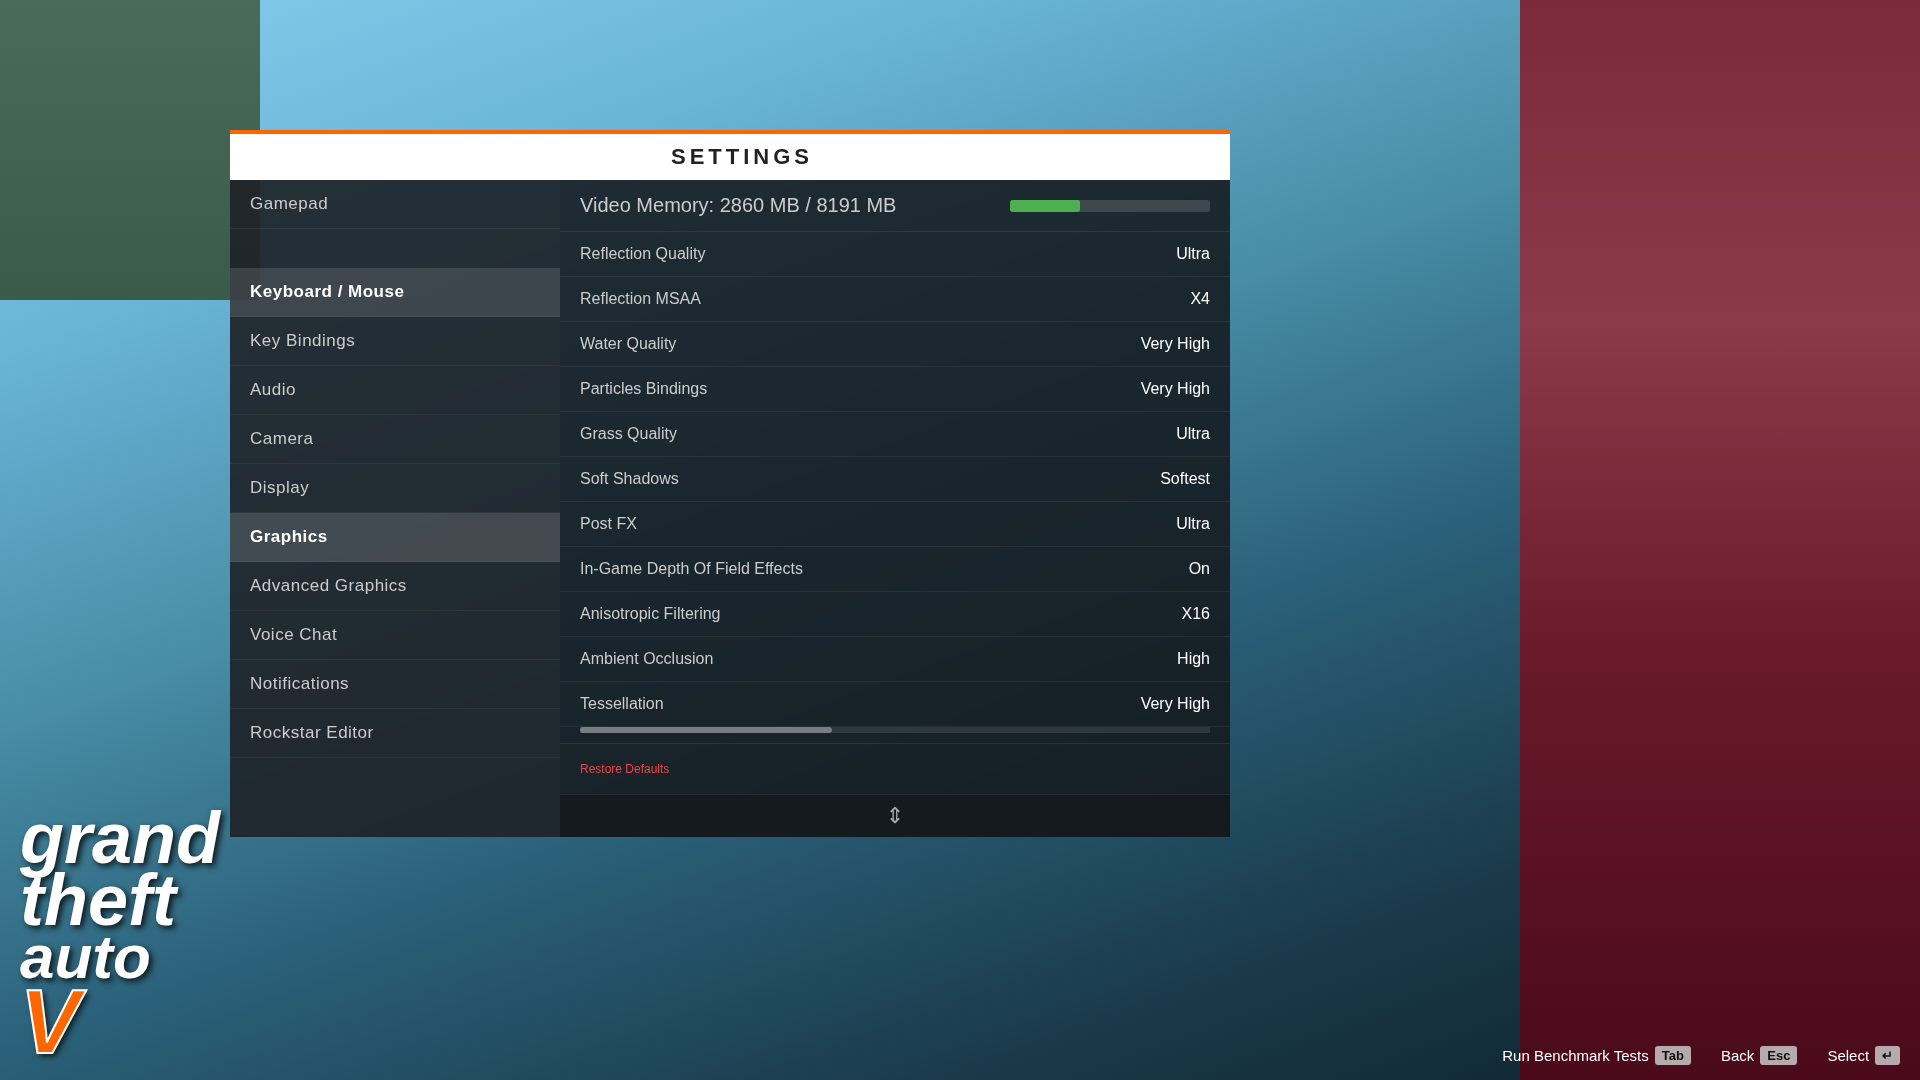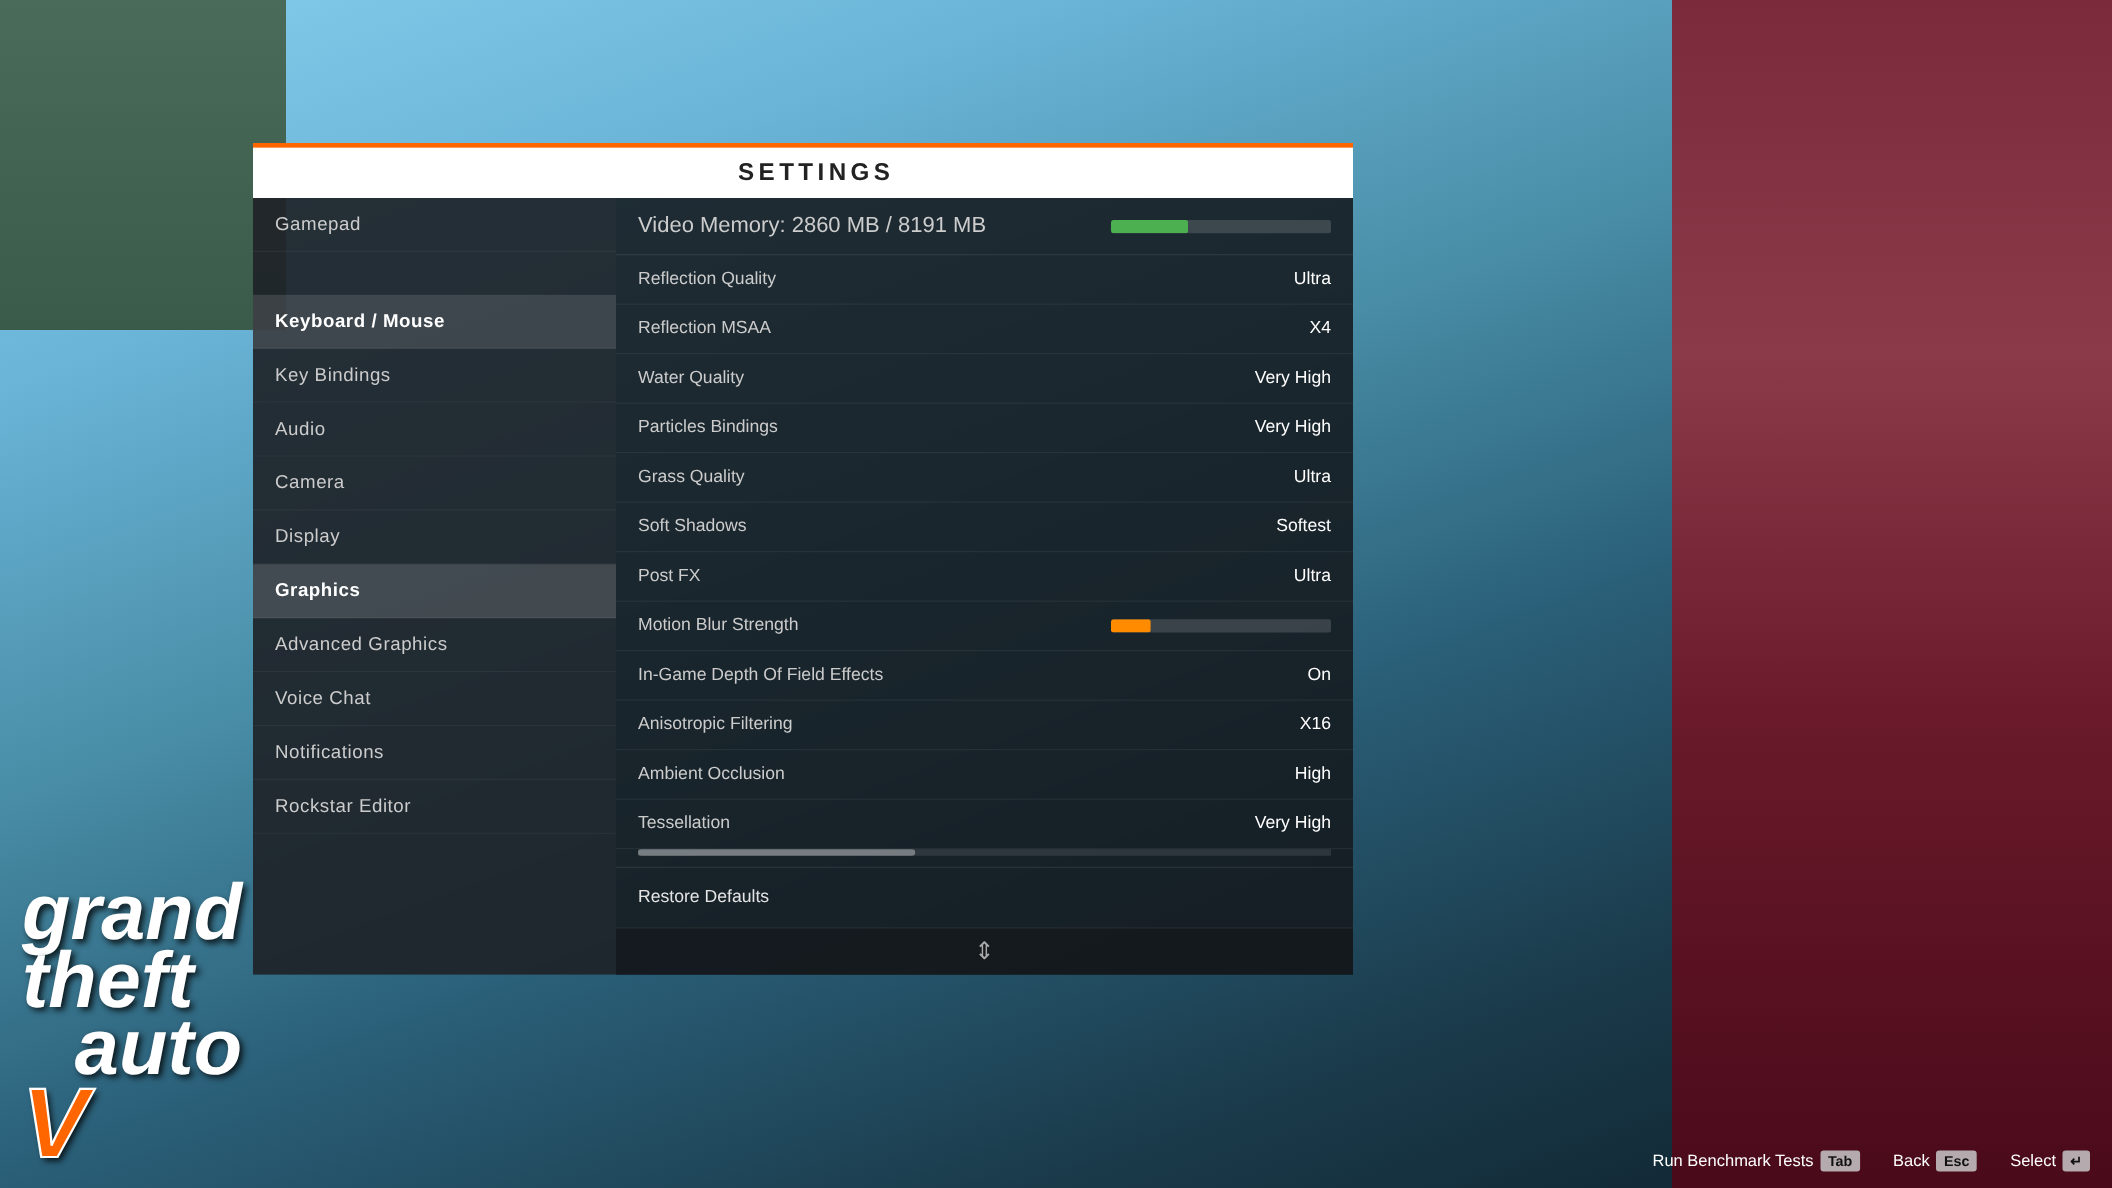--- a/index.html
+++ b/index.html
@@ -47,21 +47,21 @@
       z-index: 10;
       color: white;
       font-weight: 900;
       line-height: 0.85;
       font-style: italic;
       text-shadow: 3px 3px 6px rgba(0,0,0,0.8);
     }
 
     .gta-logo .grand { font-size: 72px; display: block; }
     .gta-logo .theft { font-size: 72px; display: block; }
-    .gta-logo .auto { font-size: 72px; display: block; text-align: right; }
+    .gta-logo .auto { font-size: 62px; display: block; }
     .gta-logo .five {
       font-size: 90px;
       display: inline-block;
       color: #ff6600;
       -webkit-text-stroke: 2px white;
     }
 
     .settings-panel {
       position: absolute;
       left: 230px;
@@ -188,22 +188,22 @@
 
     .motion-blur-bar-fill {
       height: 100%;
       background: #ff8c00;
       width: 18%;
       border-radius: 2px;
     }
 
     .restore-defaults {
       padding: 18px 20px;
-      color: #e5e5e5;
-      font-size: 16px;
+      color: #ef4444;
+      font-size: 12px;
       cursor: pointer;
       border-top: 1px solid rgba(255,255,255,0.08);
       margin-top: 10px;
     }
 
     .scroll-arrows {
       display: flex;
       justify-content: center;
       padding: 8px;
       background: rgba(20,25,30,0.88);
@@ -334,26 +334,20 @@
       <div class="settings-row">
         <span class="row-label">Soft Shadows</span>
         <span class="row-value">Softest</span>
       </div>
 
       <div class="settings-row">
         <span class="row-label">Post FX</span>
         <span class="row-value">Ultra</span>
       </div>
 
-      <div class="settings-row">
-        <span class="row-label">Motion Blur Strength</span>
-        <div class="motion-blur-bar-container">
-          <div class="motion-blur-bar-fill"></div>
-        </div>
-      </div>
 
       <div class="settings-row">
         <span class="row-label">In-Game Depth Of Field Effects</span>
         <span class="row-value">On</span>
       </div>
 
       <div class="settings-row">
         <span class="row-label">Anisotropic Filtering</span>
         <span class="row-value">X16</span>
       </div>

